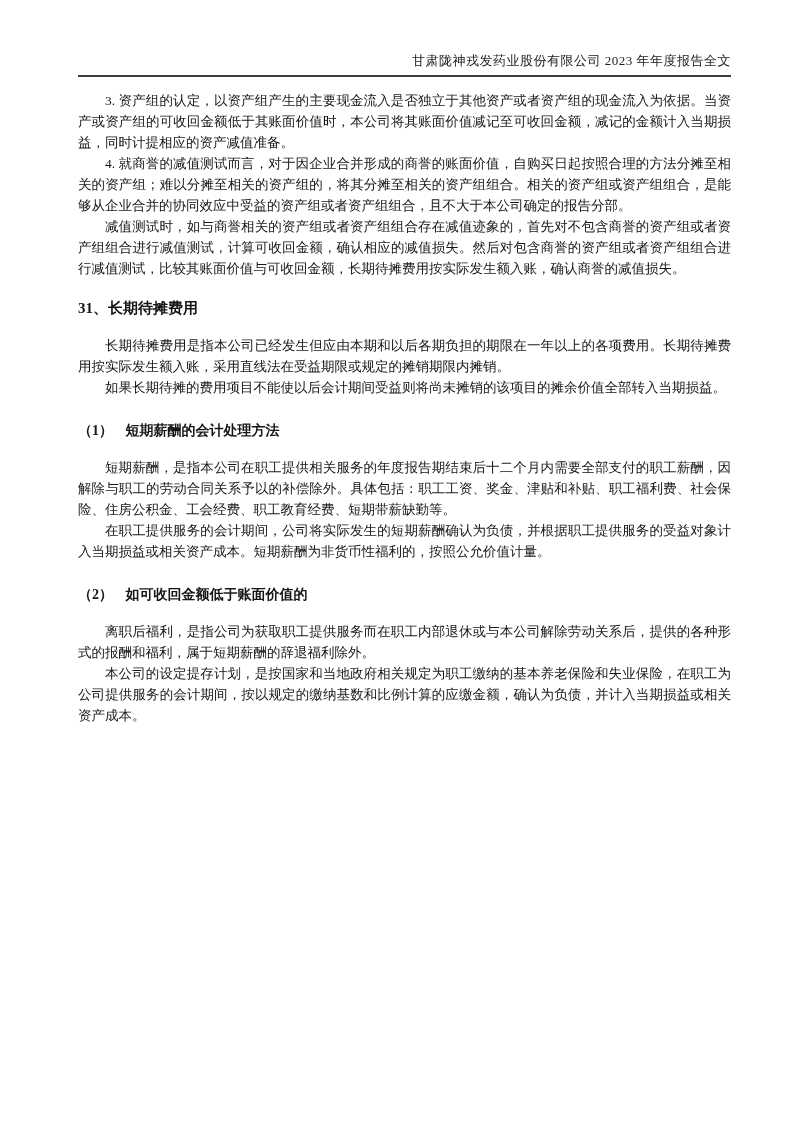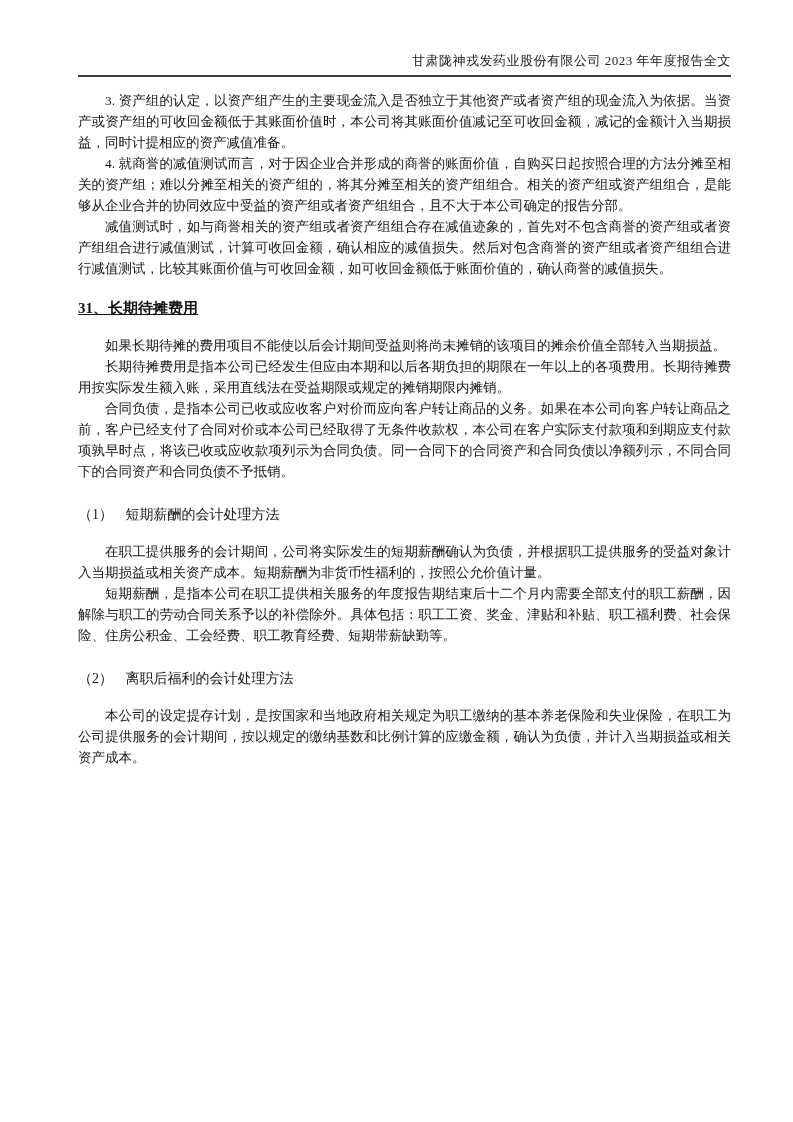--- a/index.html
+++ b/index.html
@@ -48,26 +48,25 @@
   .content p.body {
     margin: 0;
     text-indent: 2em;
   }
   .content h2.sec-title {
     font-size: 15px;
     line-height: 22px;
     font-weight: bold;
     margin: 18px 0 16px 0;
     text-align: left;
-    text-decoration: underline;
   }
   .content h3.sub-title {
     font-size: 14px;
     line-height: 20px;
-    font-weight: normal;
+    font-weight: bold;
     margin: 23px 0 16px 0;
     text-align: left;
   }
   .content h3.sub-title .sub-num {
     margin-right: 0.9em;
   }
   .page-number {
     position: absolute;
     top: 1036px;
     right: 76px;
@@ -83,38 +82,38 @@
   <div class="page-header">
     <span>甘肃陇神戎发药业股份有限公司 2023 年年度报告全文</span>
   </div>
 
   <div class="header-rule"></div>
 
   <div class="content">
 
     <p class="body">3. 资产组的认定，以资产组产生的主要现金流入是否独立于其他资产或者资产组的现金流入为依据。当资产或资产组的可收回金额低于其账面价值时，本公司将其账面价值减记至可收回金额，减记的金额计入当期损益，同时计提相应的资产减值准备。</p>
     <p class="body">4. 就商誉的减值测试而言，对于因企业合并形成的商誉的账面价值，自购买日起按照合理的方法分摊至相关的资产组；难以分摊至相关的资产组的，将其分摊至相关的资产组组合。相关的资产组或资产组组合，是能够从企业合并的协同效应中受益的资产组或者资产组组合，且不大于本公司确定的报告分部。</p>
-    <p class="body">减值测试时，如与商誉相关的资产组或者资产组组合存在减值迹象的，首先对不包含商誉的资产组或者资产组组合进行减值测试，计算可收回金额，确认相应的减值损失。然后对包含商誉的资产组或者资产组组合进行减值测试，比较其账面价值与可收回金额，如可收回金额低于账面价值的，确认商誉的减值损失。</p>
+    <p class="body">减值测试时，如与商誉相关的资产组或者资产组组合存在减值迹象的，首先对不包含商誉的资产组或者资产组组合进行减值测试，计算可收回金额，确认相应的减值损失。然后对包含商誉的资产组或者资产组组合进行减值测试，比较其账面价值与可收回金额，长期待摊费用按实际发生额入账，确认商誉的减值损失。</p>
 
     <h2 class="sec-title">31、长期待摊费用</h2>
+    <p class="body">长期待摊费用是指本公司已经发生但应由本期和以后各期负担的期限在一年以上的各项费用。长期待摊费用按实际发生额入账，采用直线法在受益期限或规定的摊销期限内摊销。</p>
     <p class="body">如果长期待摊的费用项目不能使以后会计期间受益则将尚未摊销的该项目的摊余价值全部转入当期损益。</p>
-    <p class="body">长期待摊费用是指本公司已经发生但应由本期和以后各期负担的期限在一年以上的各项费用。长期待摊费用按实际发生额入账，采用直线法在受益期限或规定的摊销期限内摊销。</p>
 
-    <p class="body">合同负债，是指本公司已收或应收客户对价而应向客户转让商品的义务。如果在本公司向客户转让商品之前，客户已经支付了合同对价或本公司已经取得了无条件收款权，本公司在客户实际支付款项和到期应支付款项孰早时点，将该已收或应收款项列示为合同负债。同一合同下的合同资产和合同负债以净额列示，不同合同下的合同资产和合同负债不予抵销。</p>
 
 
     <h3 class="sub-title">
       <span class="sub-num">（1）</span><span>短期薪酬的会计处理方法</span>
     </h3>
+    <p class="body">短期薪酬，是指本公司在职工提供相关服务的年度报告期结束后十二个月内需要全部支付的职工薪酬，因解除与职工的劳动合同关系予以的补偿除外。具体包括：职工工资、奖金、津贴和补贴、职工福利费、社会保险、住房公积金、工会经费、职工教育经费、短期带薪缺勤等。</p>
     <p class="body">在职工提供服务的会计期间，公司将实际发生的短期薪酬确认为负债，并根据职工提供服务的受益对象计入当期损益或相关资产成本。短期薪酬为非货币性福利的，按照公允价值计量。</p>
-    <p class="body">短期薪酬，是指本公司在职工提供相关服务的年度报告期结束后十二个月内需要全部支付的职工薪酬，因解除与职工的劳动合同关系予以的补偿除外。具体包括：职工工资、奖金、津贴和补贴、职工福利费、社会保险、住房公积金、工会经费、职工教育经费、短期带薪缺勤等。</p>
 
     <h3 class="sub-title">
-      <span class="sub-num">（2）</span><span>离职后福利的会计处理方法</span>
+      <span class="sub-num">（2）</span><span>如可收回金额低于账面价值的</span>
     </h3>
+    <p class="body">离职后福利，是指公司为获取职工提供服务而在职工内部退休或与本公司解除劳动关系后，提供的各种形式的报酬和福利，属于短期薪酬的辞退福利除外。</p>
     <p class="body">本公司的设定提存计划，是按国家和当地政府相关规定为职工缴纳的基本养老保险和失业保险，在职工为公司提供服务的会计期间，按以规定的缴纳基数和比例计算的应缴金额，确认为负债，并计入当期损益或相关资产成本。</p>
 
 
   </div>
 
   <div class="page-number">122</div>
 
 </div>
 
 </body></html>

